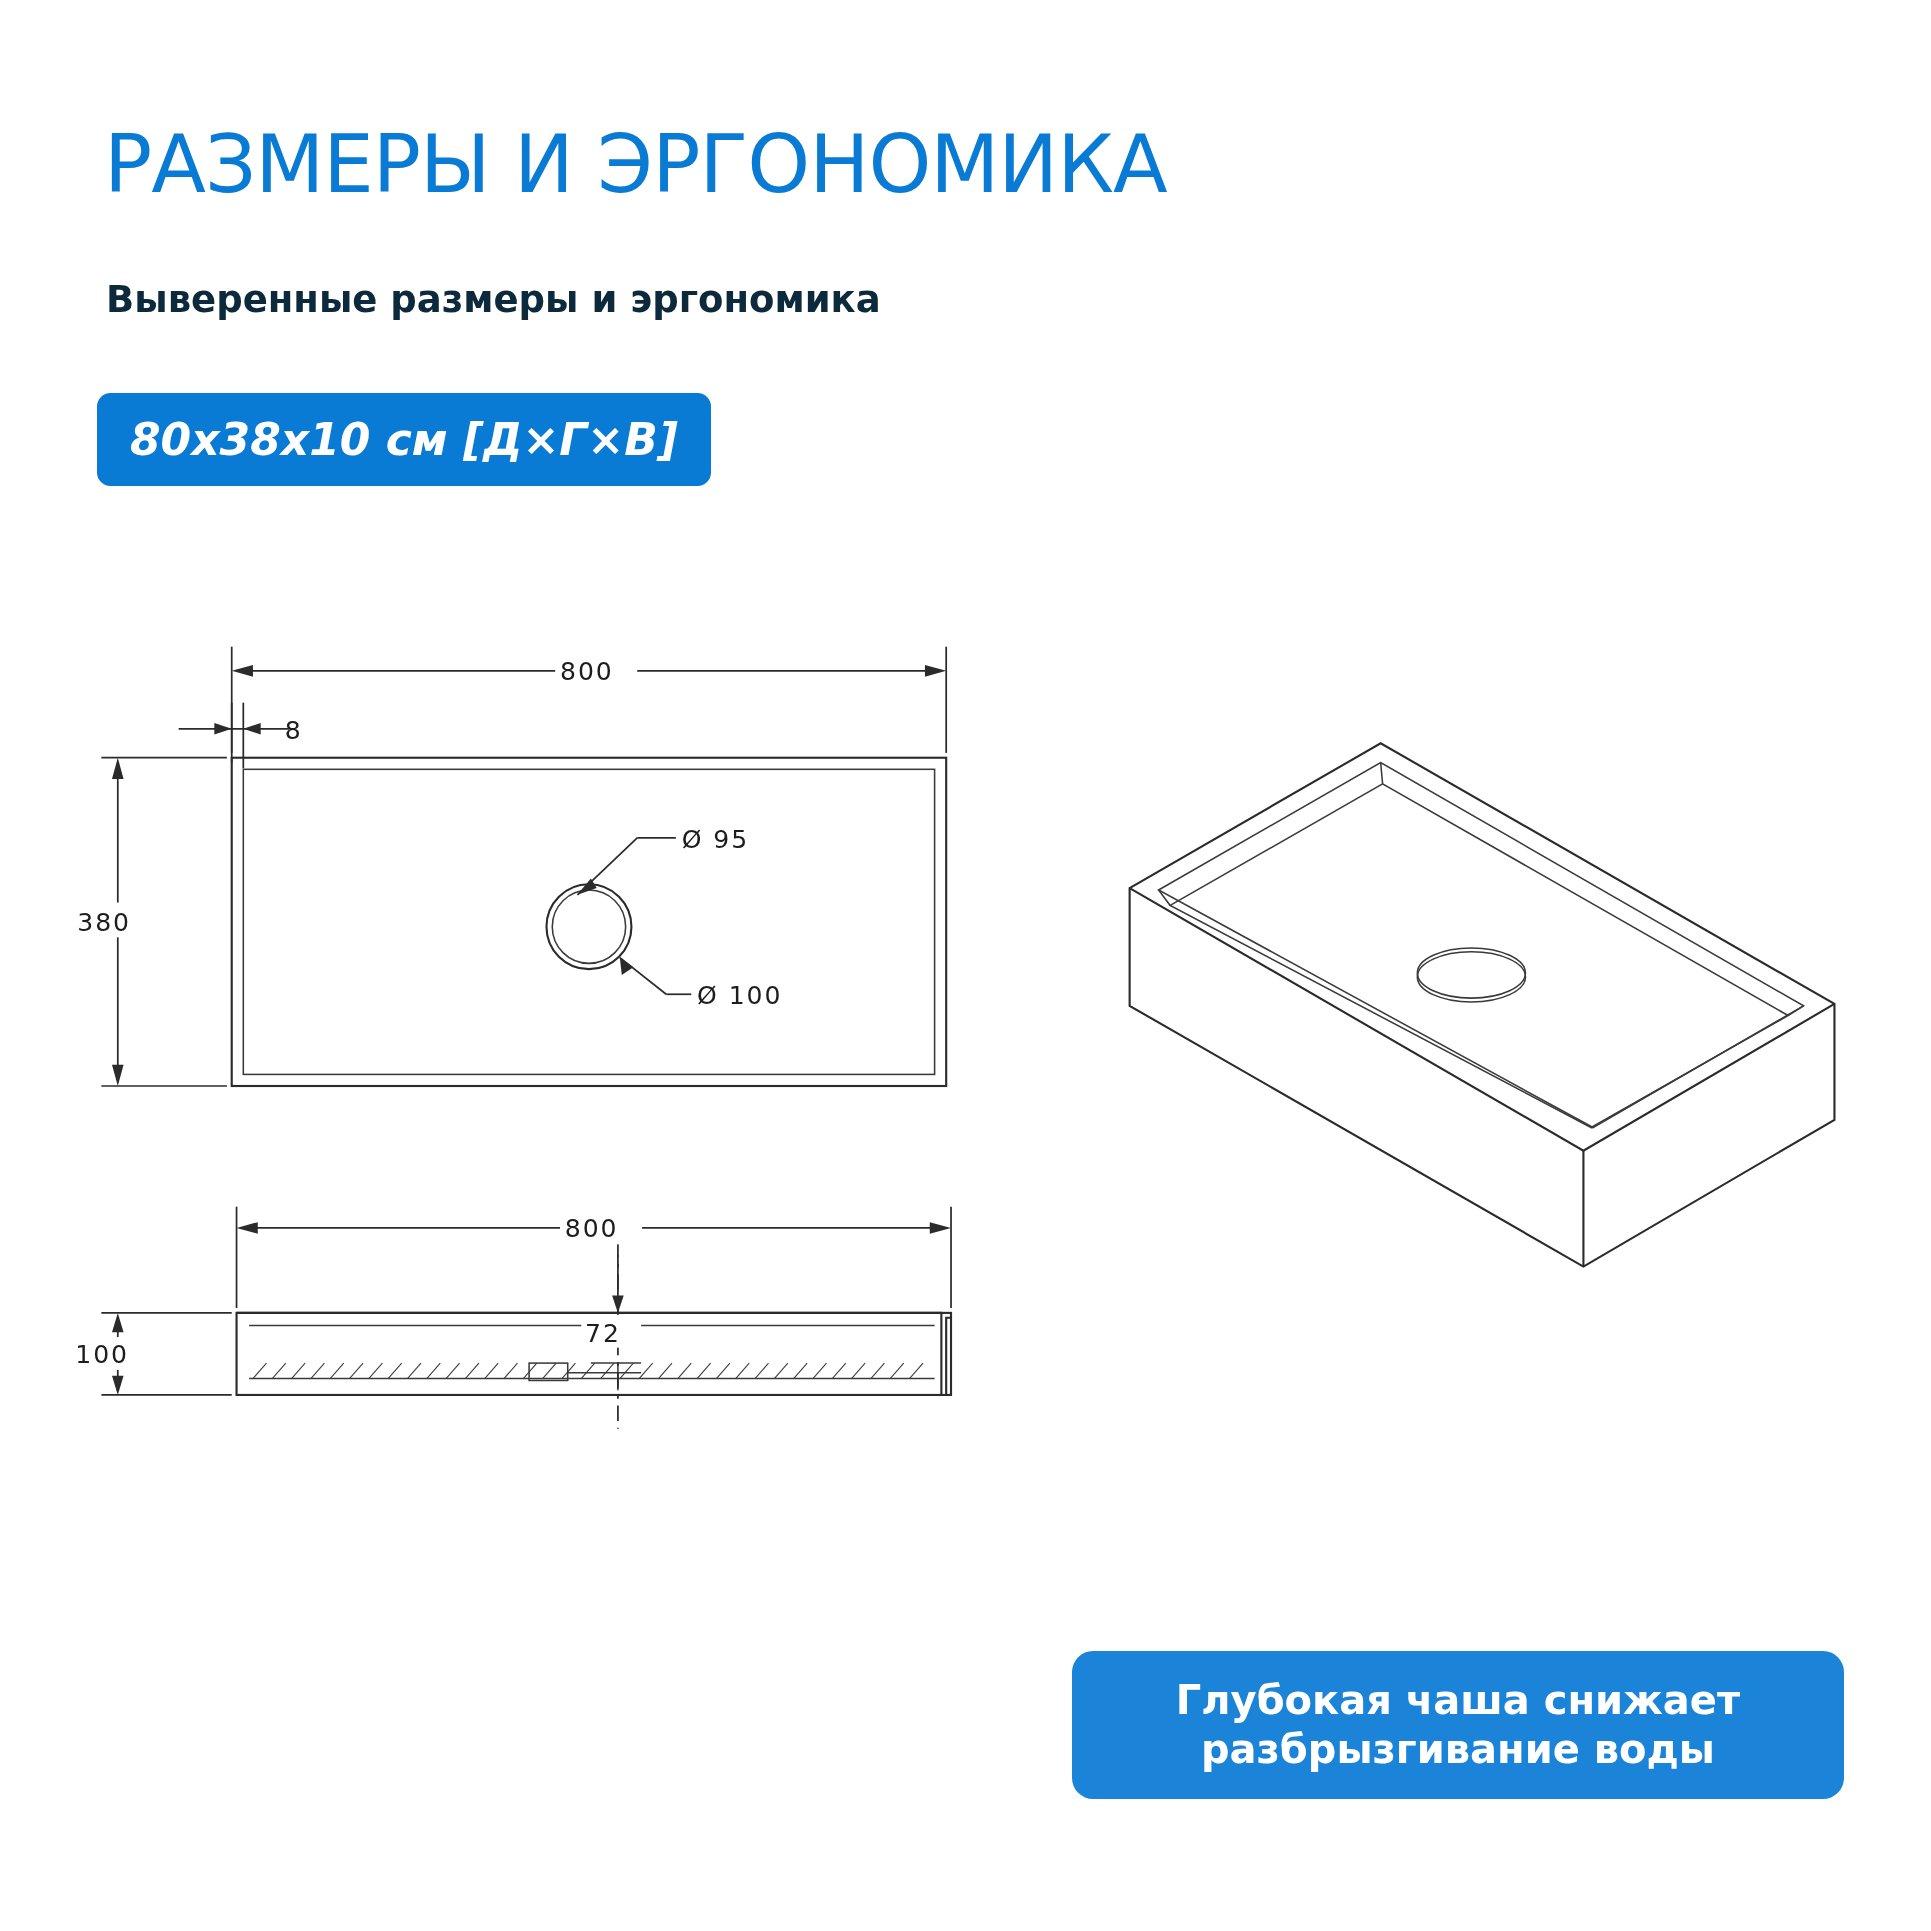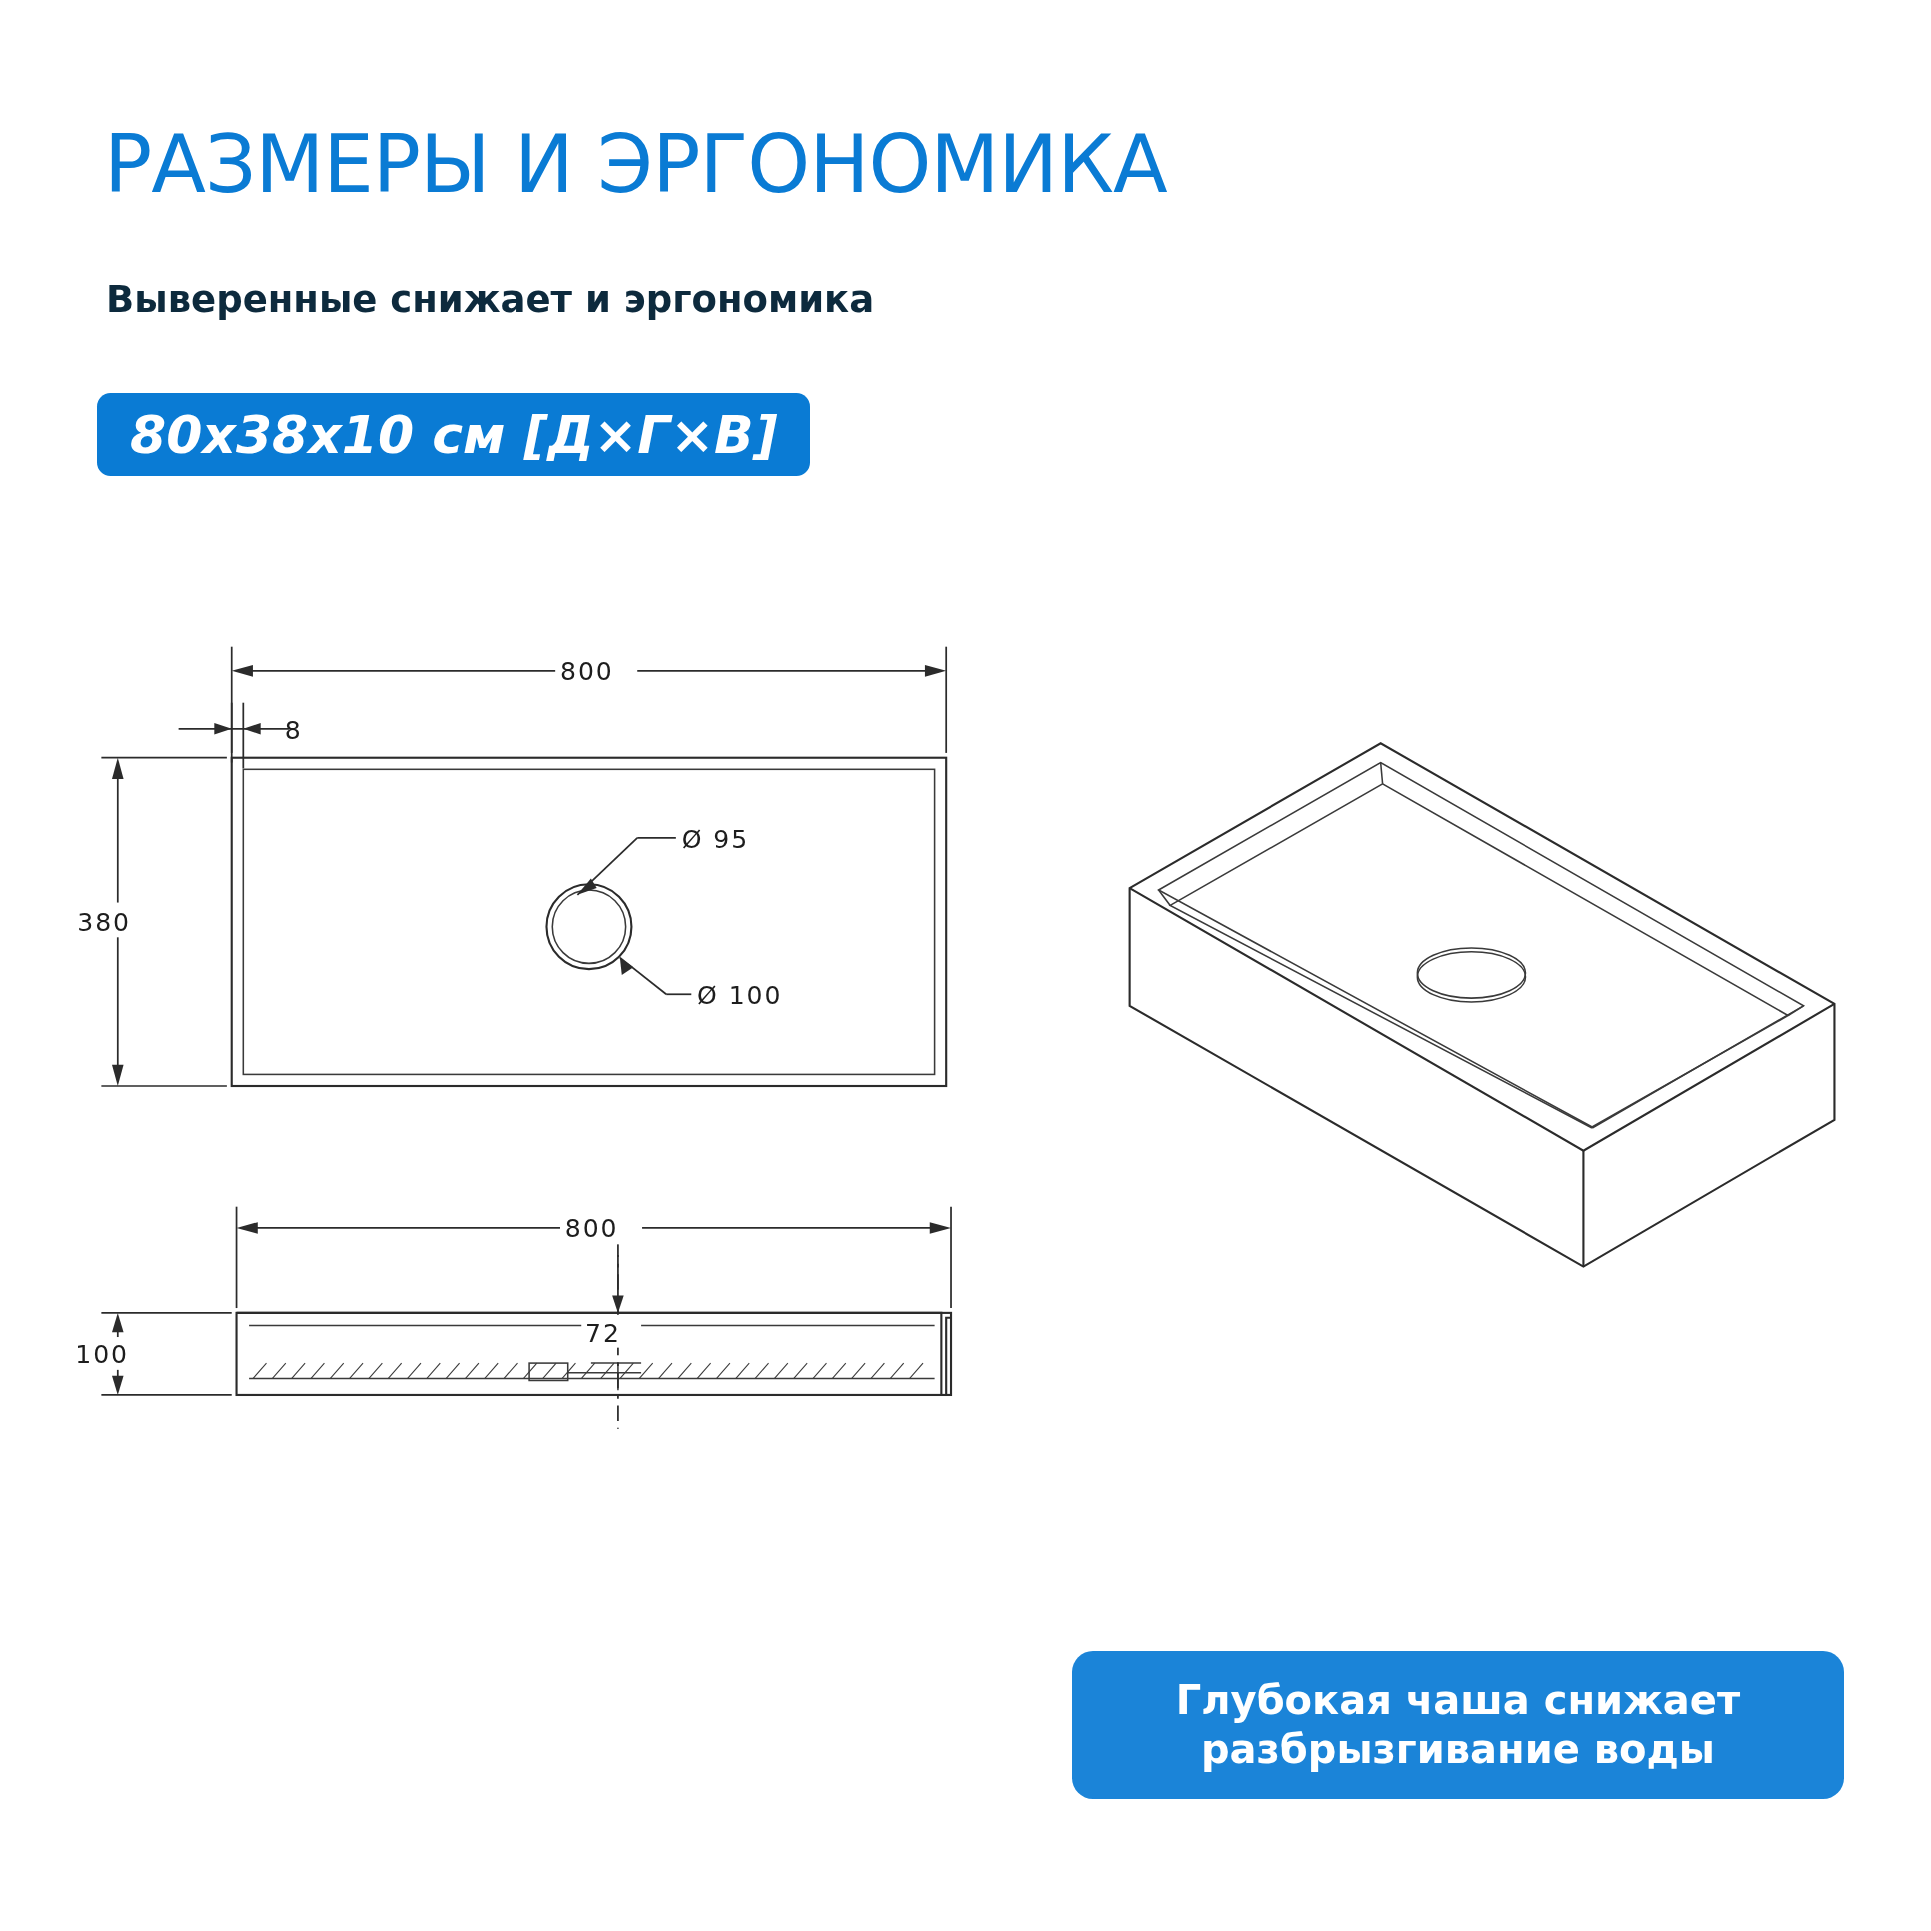--- a/index.html
+++ b/index.html
@@ -41,31 +41,31 @@
     font-weight: bold;
     font-size: 37px;
     color: #0d2a3d;
     white-space: nowrap;
   }
 
   .size-badge {
     position: absolute;
     left: 97px;
     top: 393px;
-    height: 83px;
+    height: 93px;
     display: flex;
     align-items: center;
     padding: 0 33px;
     background: #0a7bd4;
     border-radius: 13.5px;
     color: #ffffff;
     font-family: "DejaVu Sans", sans-serif;
     font-weight: bold;
     font-style: italic;
-    font-size: 52px;
+    font-size: 44px;
     white-space: nowrap;
     box-sizing: border-box;
   }
 
   
   .callout {
     position: absolute;
     left: 1072px;
     top: 1651px;
     width: 772px;
@@ -100,21 +100,21 @@
     fill: #1d1d1d;
     letter-spacing: 2px;
   }
 </style>
 </head>
 <body>
 
 <div class="page">
 
   <div class="title">РАЗМЕРЫ И ЭРГОНОМИКА</div>
-  <div class="subtitle">Выверенные снижает и эргономика</div>
+  <div class="subtitle">Выверенные размеры и эргономика</div>
   <div class="size-badge">80x38x10 см [Д×Г×В]</div>
 
   <div class="drawing-area">
     <svg width="1931" height="1014" viewBox="0 0 2000 1050">
 
       <g>
 
         <rect x="240" y="185" width="740" height="340" class="ln"></rect>
 
         <rect x="252" y="197" width="716" height="316" class="ln-thin"></rect>

